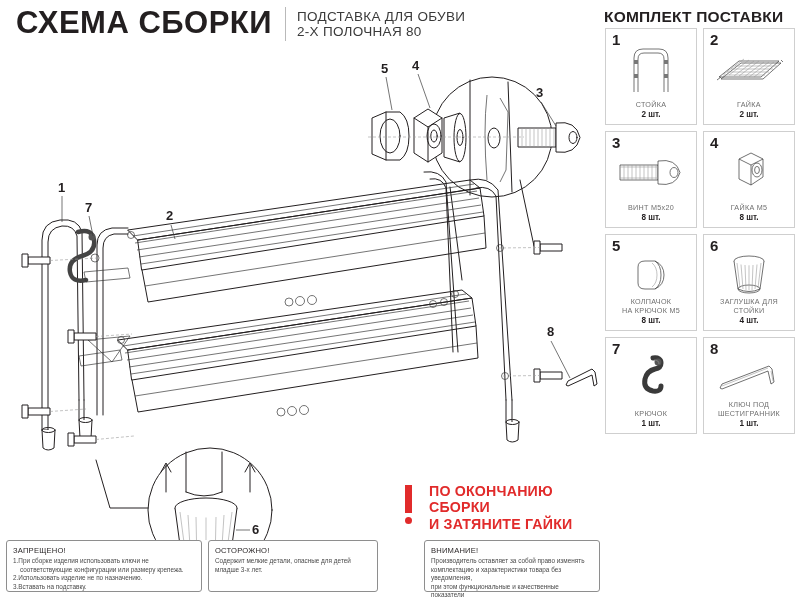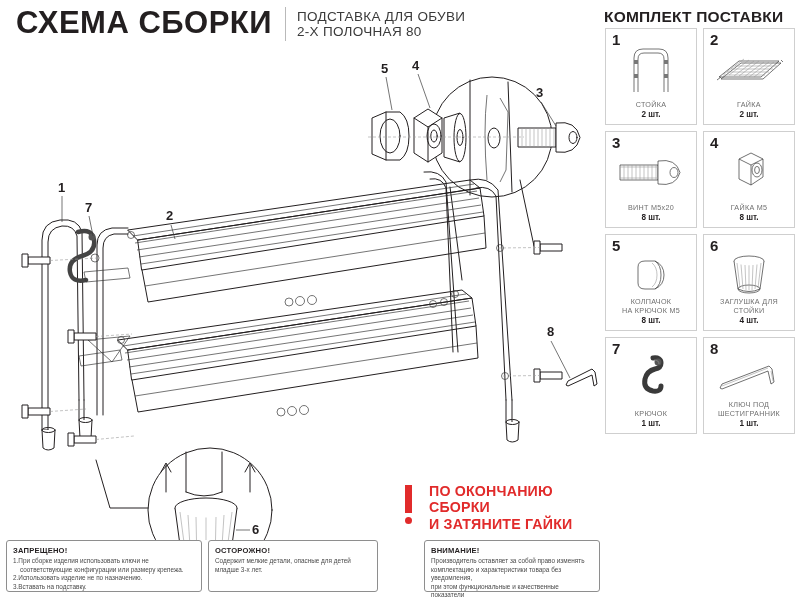--- a/index.html
+++ b/index.html
@@ -79,21 +79,21 @@
   .red-lines {
     margin-left: 24px; color: #e12b2b; font-size: 14.2px;
     font-weight: bold; line-height: 16.3px; letter-spacing: 0.2px;
   }
 
   
   .warn-box {
     position: absolute; border: 1px solid #8e8e8e; border-radius: 3px;
     background: #fff; padding: 5px 6px;
   }
-  .warn-title { font-size: 7.6px; font-weight: bold; color: #231f20; margin-bottom: 2px; letter-spacing: 0.2px; }
+  .warn-title { font-size: 7.6px; font-weight: normal; color: #231f20; margin-bottom: 2px; letter-spacing: 0.2px; }
   .warn-text { font-size: 6.4px; color: #4a4a4a; line-height: 8.2px; }
   .warn-text li { list-style: none; margin-bottom: 0.5px; }
   .warn-text .indent { padding-left: 7px; }
 
   #w-forbidden { left: 6px; top: 540px; width: 196px; height: 52px; }
   #w-caution  { left: 208px; top: 540px; width: 170px; height: 52px; }
   #w-attention{ left: 424px; top: 540px; width: 176px; height: 52px; }
 
   svg { display: block; }
   .ln { fill: none; stroke: #231f20; stroke-width: 1; stroke-linejoin: round; stroke-linecap: round; }

